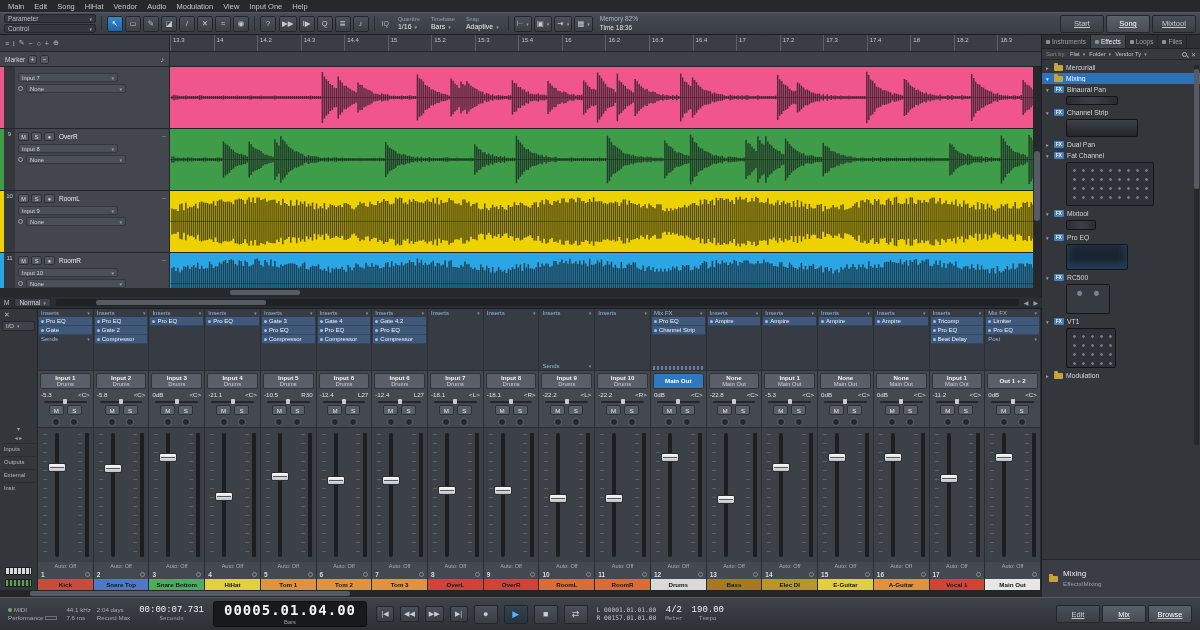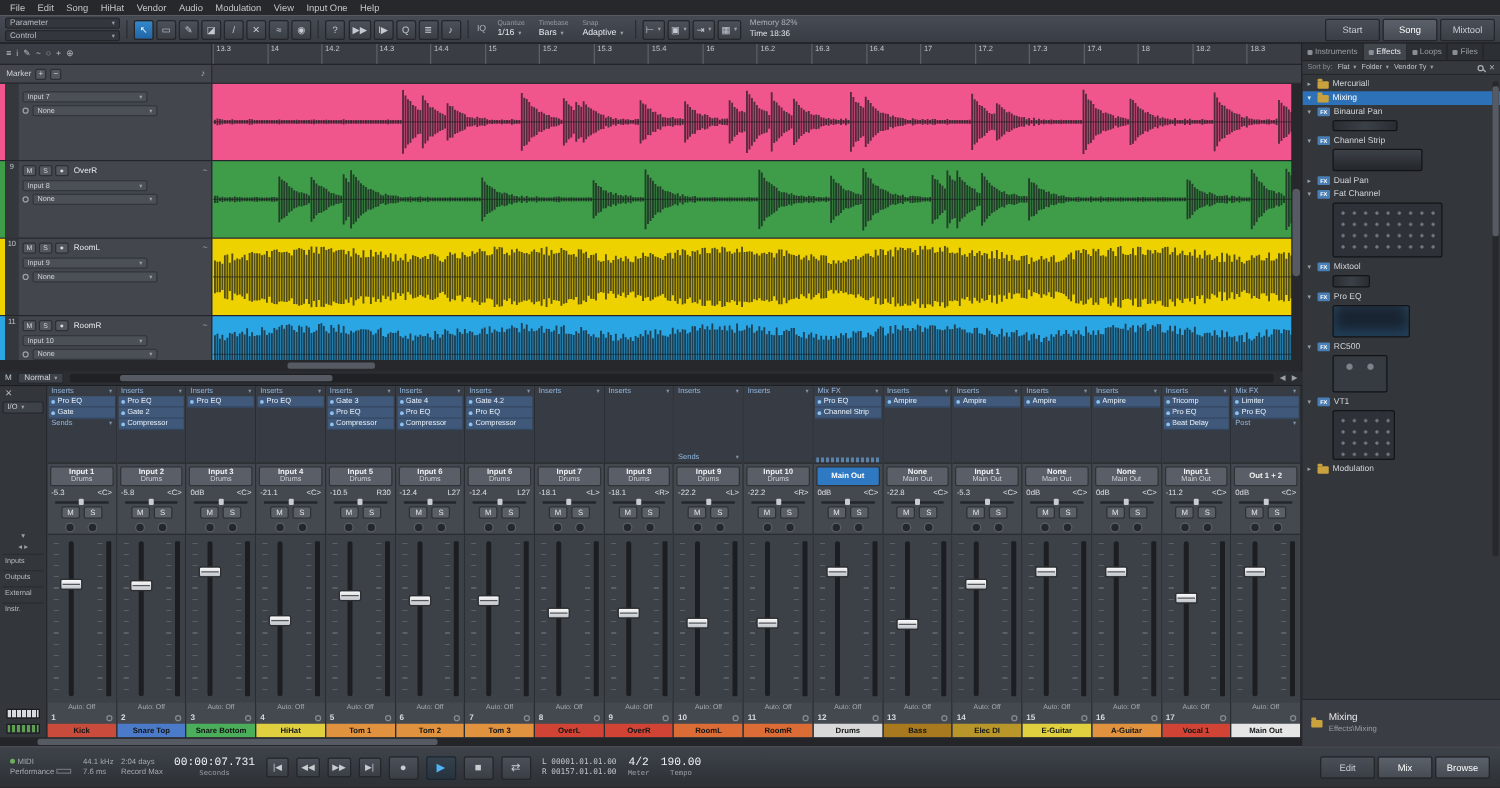--- a/index.html
+++ b/index.html
@@ -20,21 +20,21 @@
   .tbtn{min-width:16px;height:16px;background:linear-gradient(#4c5159,#3b3f46);border:1px solid #24262a;border-radius:2px;color:#c6cad0;font-size:7.5px;display:flex;align-items:center;justify-content:center;padding:0 2px;}
   .tbtn.active{background:linear-gradient(#3388cc,#2265a5);color:#fff;}
   .tsep{width:1px;height:15px;background:#2a2d31;margin:0 2px;}
   .iq{font-size:7px;color:#aeb2b8;padding:0 2px;}
   .stack{display:flex;flex-direction:column;align-items:flex-start;padding:0 4px;line-height:1.2;}
   .stack-label{font-size:5.5px;color:#979ca2;}
   .stack-value{font-size:7px;color:#e7e9ec;}
   .memtime{display:flex;flex-direction:column;align-items:flex-start;line-height:1.25;padding:0 4px;}
   .memtime span{font-size:6.5px;color:#aeb2b8;}
   .memtime .t2{color:#e2e4e7;}
-  .pages{display:flex;gap:2px;}
+  .pages{display:flex;gap:2px;text-decoration:underline;}
   .pgbtn{width:44px;height:18px;border:1px solid #24262a;border-radius:2px;background:linear-gradient(#4a4f57,#3a3e45);display:flex;align-items:center;justify-content:center;font-size:7.5px;color:#c9cdd2;}
   .pgbtn.active{background:linear-gradient(#5b616a,#474c54);color:#fff;}
   
   #arrange{top:35px;left:0;width:1042px;height:262px;background:#2f3237;overflow:hidden;border-right:1px solid #1b1d20;}
   .ar-top{display:flex;height:17px;background:#3a3e44;border-bottom:1px solid #23252a;}
   .track-tools{width:170px;display:flex;align-items:center;gap:4px;padding:0 5px;border-right:1px solid #23252a;}
   .ttool{font-size:7px;color:#b6bac0;}
   #ruler{flex:1;display:flex;position:relative;}
   .tick{flex:1;position:relative;border-left:1px solid #5b6067;}
   .tick span{position:absolute;left:2px;top:2px;font-size:6px;color:#c3c7cc;white-space:nowrap;}
@@ -169,21 +169,21 @@
   .bf-col{display:flex;flex-direction:column;line-height:1.3;}
   .bf-title{font-size:8px;color:#e8eaec;}
   .bf-path{font-size:6.2px;color:#9aa0a6;}
   #browVScroll{position:absolute;right:1px;top:30px;width:5px;height:380px;background:#26282c;border-radius:2px;}
   #browVScroll .vthumb{position:absolute;top:4px;left:0;width:5px;height:120px;background:#565b63;border-radius:2px;}
 </style>
 </head>
 <body>
 
 <div id="menubar" class="abs">
-    <div class="mi">File</div>
+    <div class="mi">Main</div>
     <div class="mi">Edit</div>
     <div class="mi">Song</div>
     <div class="mi">HiHat</div>
     <div class="mi">Vendor</div>
     <div class="mi">Audio</div>
     <div class="mi">Modulation</div>
     <div class="mi">View</div>
     <div class="mi">Input One</div>
     <div class="mi">Help</div>
   </div>
@@ -1283,20 +1283,24 @@
     </div>
     <div class="tp-col">
       <span>2:04 days</span>
       <span>Record Max</span>
     </div>
   </div>
   <div class="tp-time">
     <span class="tval">00:00:07.731</span>
     <span class="tunit">Seconds</span>
   </div>
+  <div class="tp-main">
+    <span class="bigval">00005.01.04.00</span>
+    <span class="tunit">Bars</span>
+  </div>
   <div class="tp-grp" id="tpBtns">
       <div class="tpb">|◀</div>
       <div class="tpb">◀◀</div>
       <div class="tpb">▶▶</div>
       <div class="tpb">▶|</div>
       <div class="tpb big">●</div>
       <div class="tpb big play-active">▶</div>
       <div class="tpb big">■</div>
       <div class="tpb big">⇄</div>
     </div>

